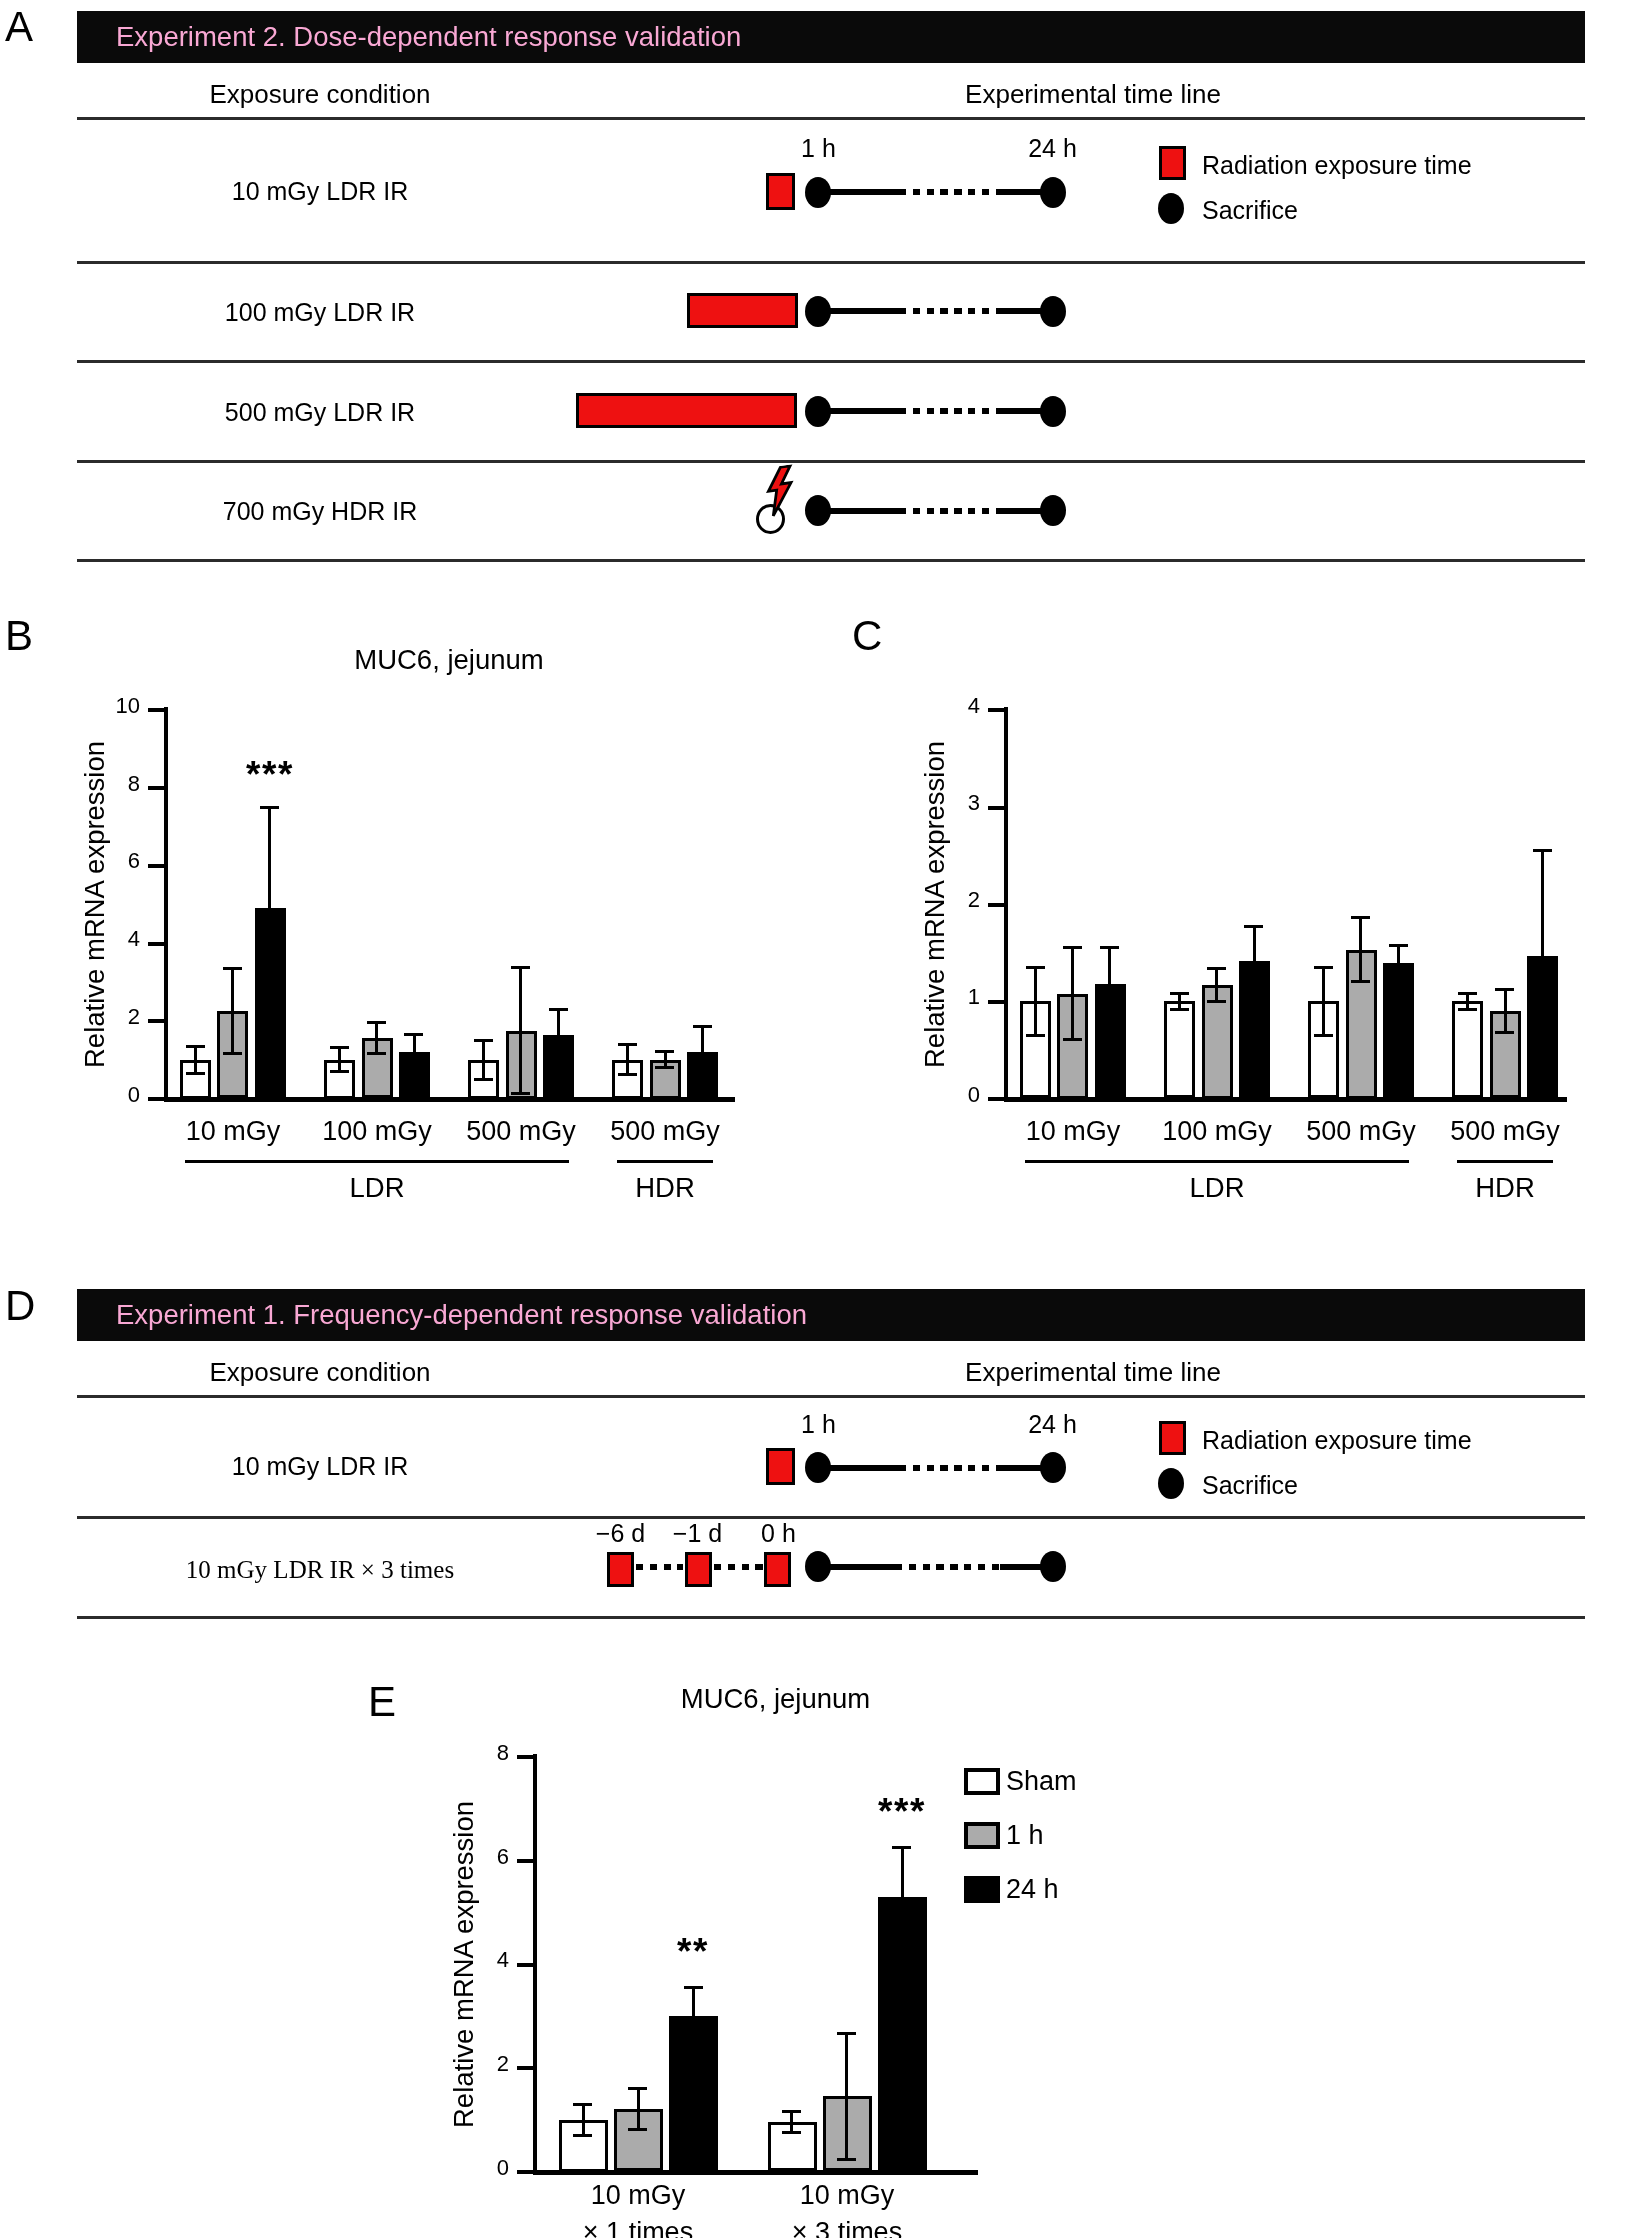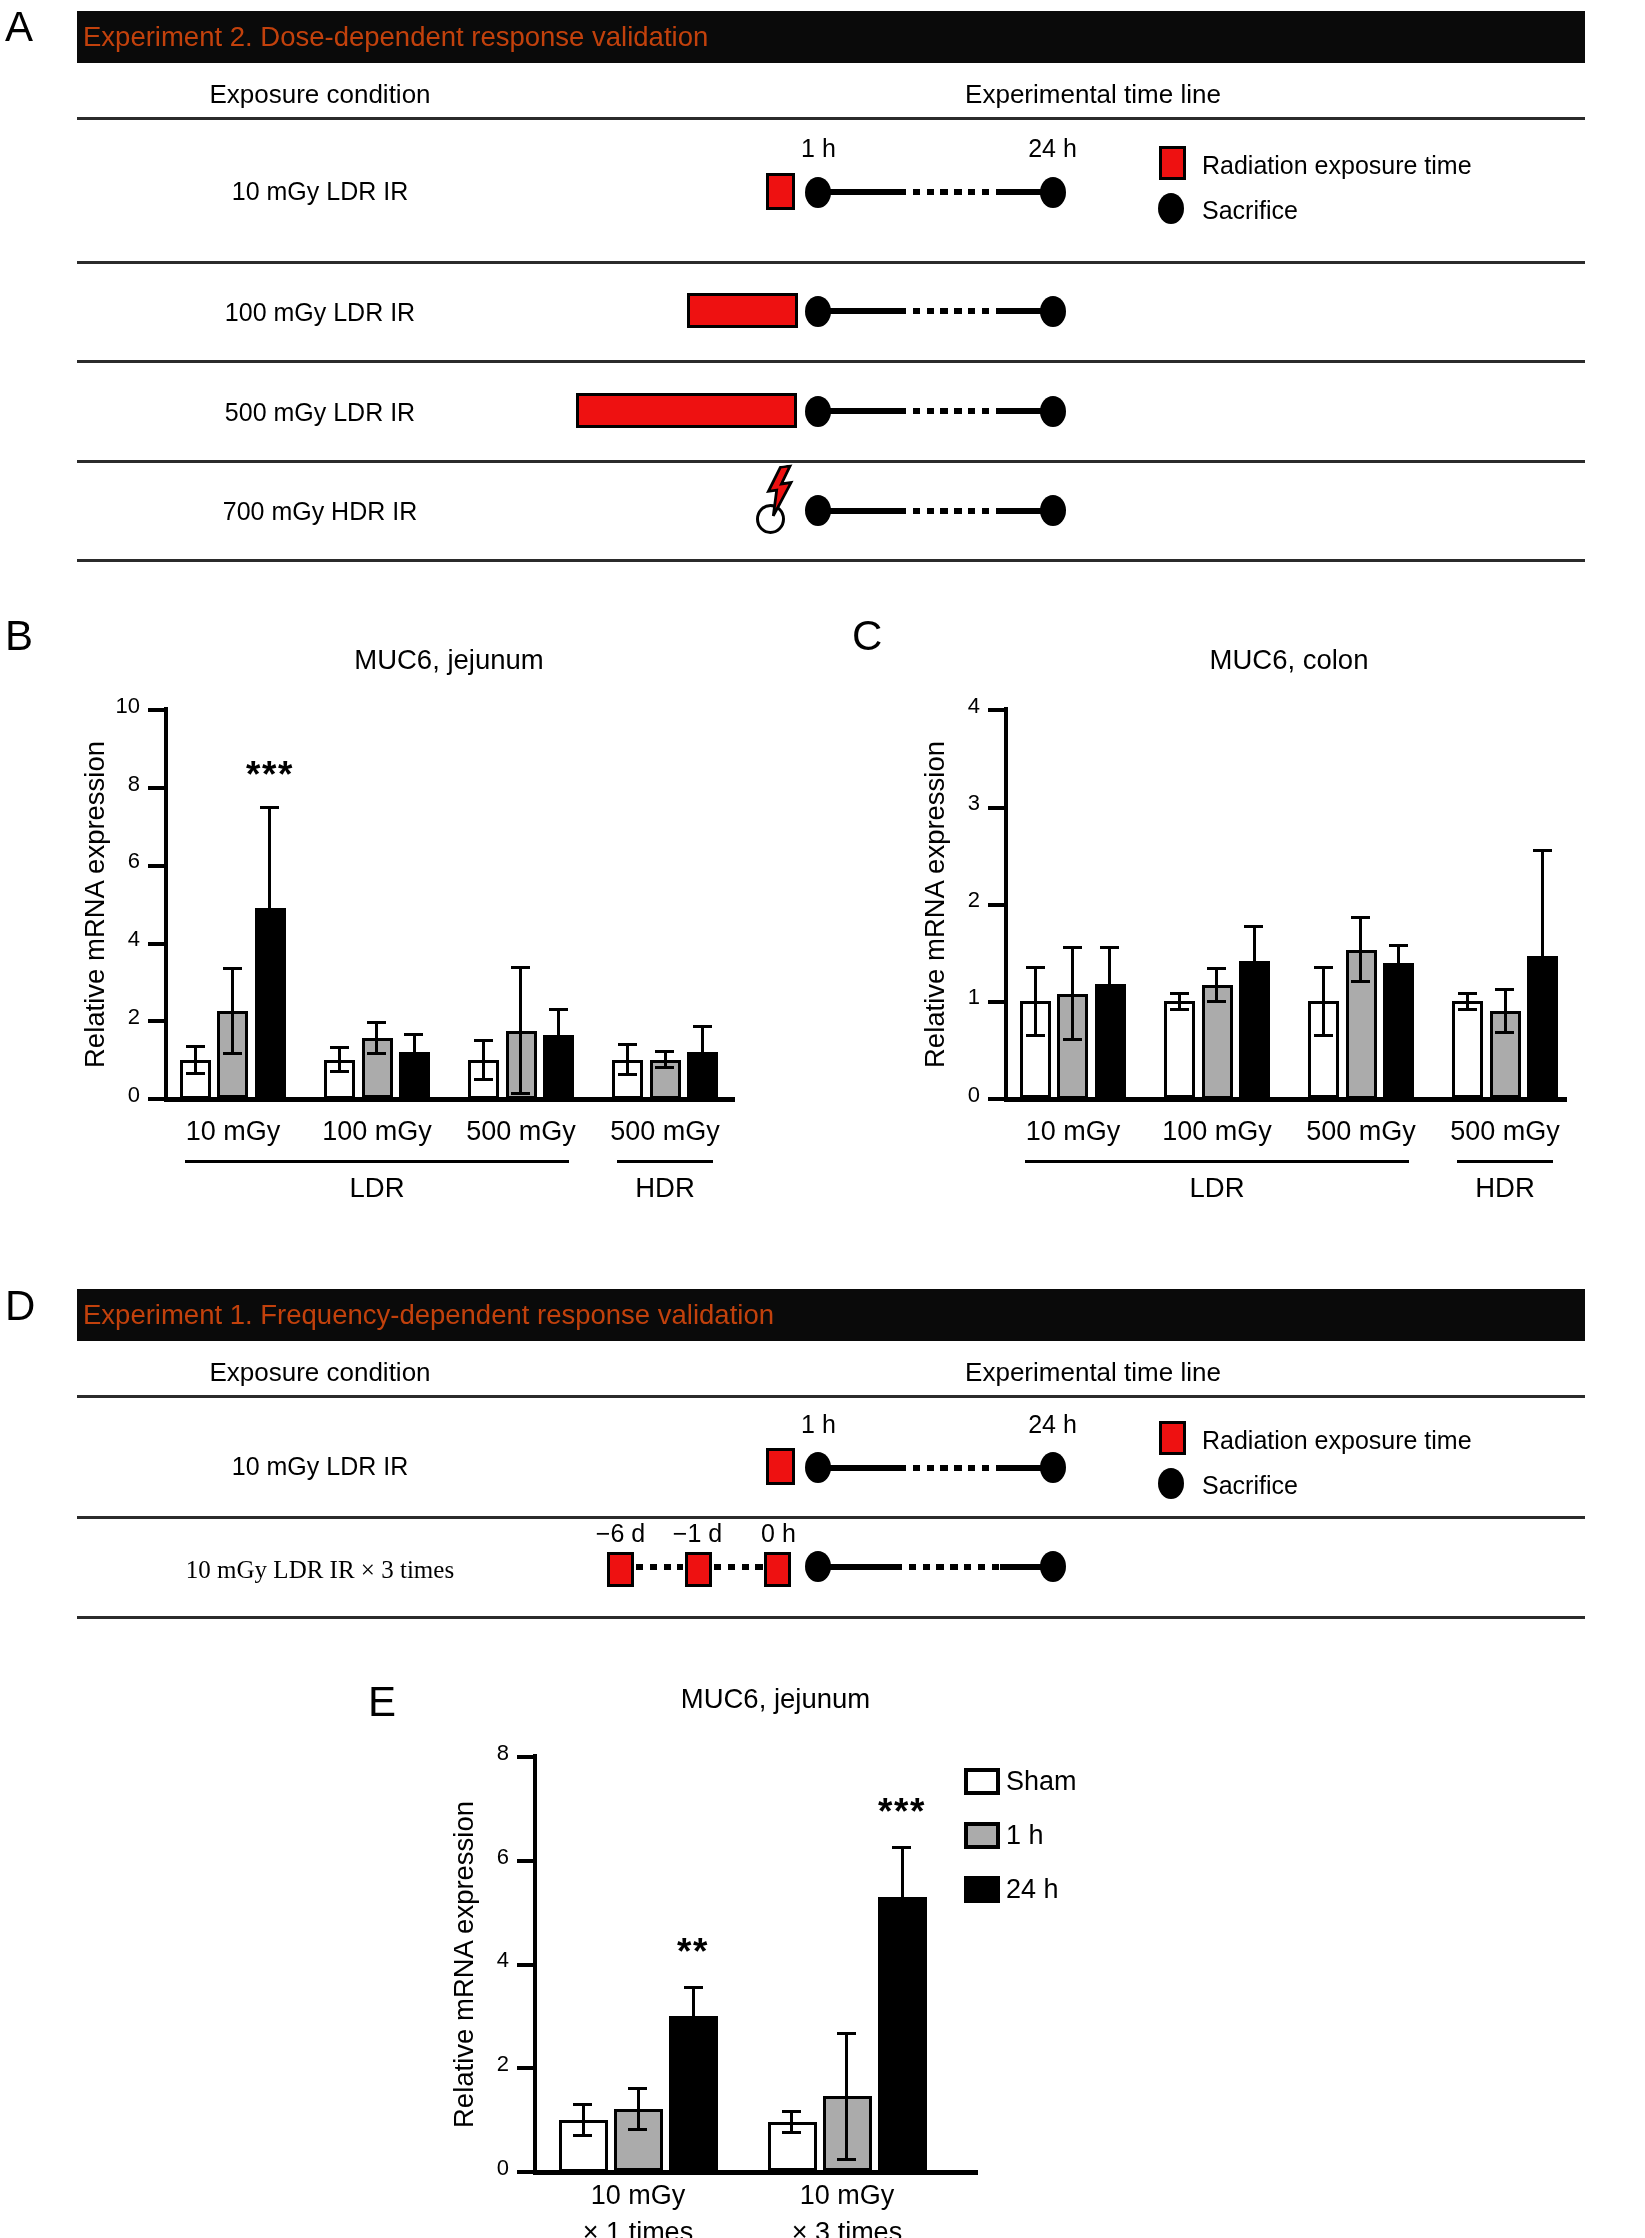--- a/index.html
+++ b/index.html
@@ -1,19 +1,19 @@
 <!DOCTYPE html>
 <html style="--red: #ee1111;font-size:13px"><head>
 <meta charset="utf-8">
 <style>
   html,body{margin:0;padding:0;background:#fff;}
   body{width:1645px;height:2239px;position:relative;font-family:"Liberation Sans",sans-serif;color:#000;}
   .abs{position:absolute;}
   .panel-letter{position:absolute;font-size:42px;font-weight:400;}
-  .hdr-bar{position:absolute;background:#0a0a0a;color:#c2410c;font-size:27.5px;display:flex;align-items:center;padding-left:6px;box-sizing:border-box;}
+  .hdr-bar{position:absolute;background:#0a0a0a;color:#f9a8d4;font-size:27.5px;display:flex;align-items:center;padding-left:39px;box-sizing:border-box;}
   .col-lab{position:absolute;font-size:26px;text-align:center;}
   .sep{position:absolute;height:3.2px;background:#2b2b2b;}
   .cond{position:absolute;font-size:25px;text-align:center;}
   .t-lab{position:absolute;font-size:25px;text-align:center;width:81px;}
   .tl-sq{position:absolute;background:var(--red);border:3.2px solid #000;}
   .tl-rect{position:absolute;background:var(--red);border:3.2px solid #000;}
   .tl-dot{position:absolute;width:26px;height:31px;background:#000;border-radius:50%;}
   .tl-ln{position:absolute;height:5.7px;background:#000;}
   .tl-dash{position:absolute;height:5.7px;background:repeating-linear-gradient(90deg,#000 0 7.3px,transparent 7.3px 13.8px);}
   .tl-circle{position:absolute;width:23px;height:24px;background:#fff;border:3.2px solid #000;border-radius:50%;}
@@ -157,21 +157,20 @@
     <div class="c-cat" style="left: 256px; width: 194px; top: 406px;">500 mGy</div>
     <div class="c-cat" style="left: 400px; width: 194px; top: 406px;">500 mGy</div>
     <div class="c-span" style="left: 17px; top: 450px; width: 384px; height: 3.2px;"></div>
     <div class="c-spanlab" style="left: 144px; width: 130px; top: 462px;">LDR</div>
     <div class="c-span" style="left: 449px; top: 450px; width: 96px; height: 3.2px;"></div>
     <div class="c-spanlab" style="left: 432px; width: 130px; top: 462px;">HDR</div>
   </div>
 
 <div class="panel-letter" style="left:852px;top:612px;">C</div>
 <div class="chart" id="chart-c" style="left: 1008px; top: 710px; width: 559px; height: 389px;">
-    <div class="c-title" style="left: 0px; width: 562px; top: -66px;">MUC6, colon</div>
     <div class="c-ylab" style="left: -91px; top: 0px; height: 389px; width: 36px;">Relative mRNA expression</div>
     <div class="c-axis" style="left: -4px; top: -3.2px; width: 4px; height: 395px;"></div>
     <div class="c-base" style="left: -4px; top: 387px; width: 563px; height: 4.9px;"></div>
     <div class="c-tick" style="left: -20px; top: 387px; width: 16px; height: 4px;"></div>
     <div class="c-ticklab" style="left: -85px; top: 372px; width: 57px;">0</div>
     <div class="c-tick" style="left: -20px; top: 290px; width: 16px; height: 4px;"></div>
     <div class="c-ticklab" style="left: -85px; top: 274px; width: 57px;">1</div>
     <div class="c-tick" style="left: -20px; top: 193px; width: 16px; height: 4px;"></div>
     <div class="c-ticklab" style="left: -85px; top: 177px; width: 57px;">2</div>
     <div class="c-tick" style="left: -20px; top: 96px; width: 16px; height: 4px;"></div>

